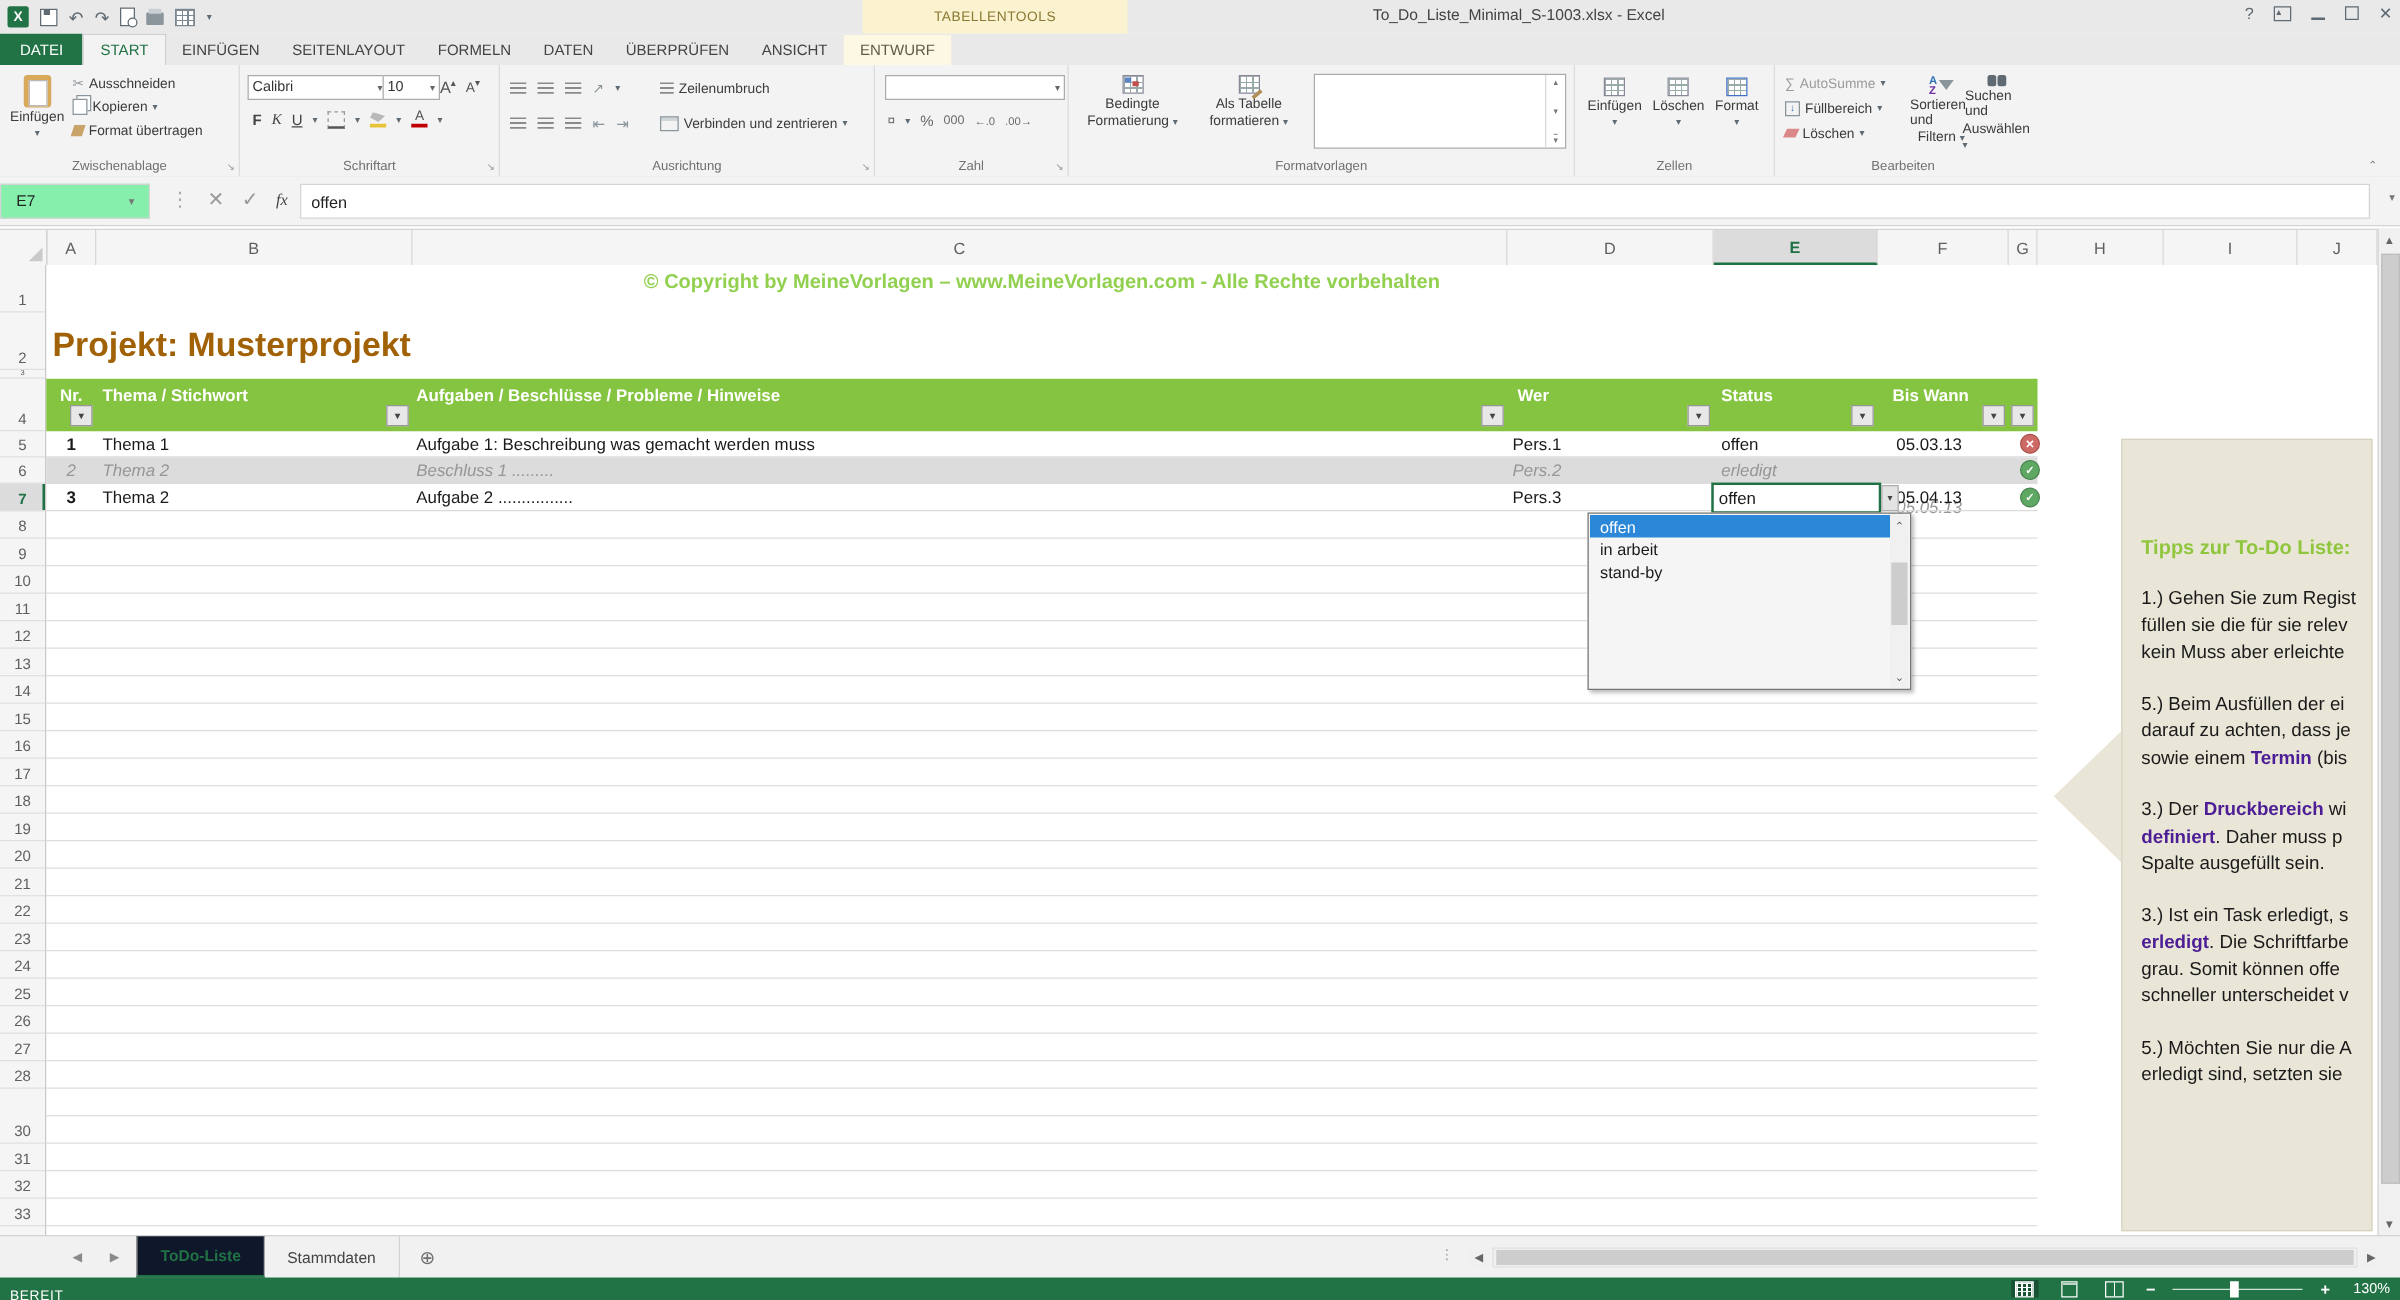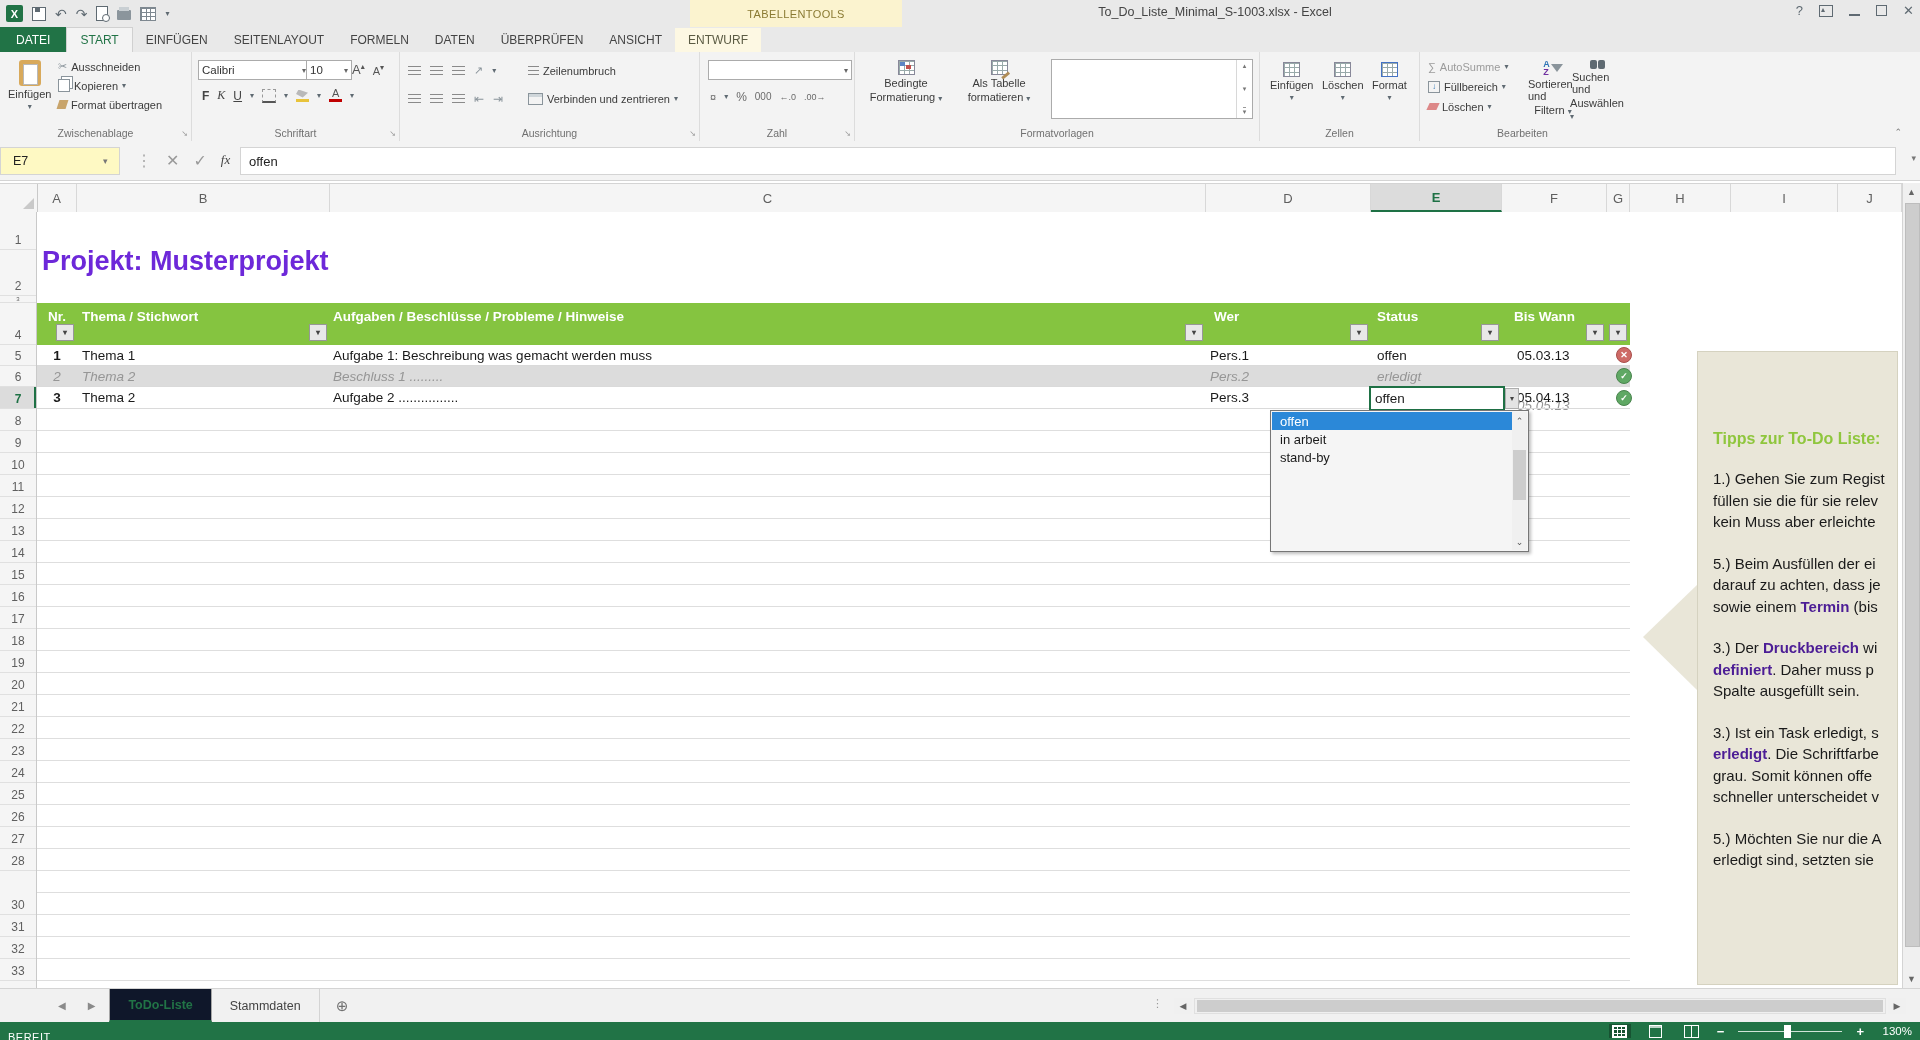--- a/index.html
+++ b/index.html
@@ -61,40 +61,40 @@
   .gal-ctl{position:absolute;right:0;top:0;bottom:0;width:15px;border-left:1px solid #D8D8D8;display:flex;flex-direction:column;align-items:center;justify-content:space-between;padding:2px 0;font-size:7px;color:#777;}
   .stack3{display:flex;flex-direction:column;justify-content:center;gap:3px;}
   .binoc{display:inline-flex;gap:1px;}
   .binoc i{width:7px;height:9px;background:#5f6a72;border-radius:2px;}
   .az{font-size:9px;line-height:8px;font-weight:bold;}
   .az .a{color:#2E74B5;} .az .z{color:#7030A0;}
   .funnel{width:0;height:0;border-left:6px solid transparent;border-right:6px solid transparent;border-top:8px solid #8a949b;}
   .grayed{color:#9b9b9b;}
   
   .fbar{position:absolute;left:0;top:141px;width:1920px;height:39px;background:#F3F3F3;border-bottom:1px solid #D4D4D4;}
-  .namebox{position:absolute;left:0;top:6px;width:118px;height:26px;background:#fef9c3;border:1px solid #D4D4D4;display:flex;align-items:center;}
+  .namebox{position:absolute;left:0;top:6px;width:118px;height:26px;background:#86efac;border:1px solid #D4D4D4;display:flex;align-items:center;}
   .namebox .txt{padding-left:12px;font-size:12.5px;color:#222;flex:1;}
   .namebox .dd{width:16px;font-size:9px;color:#777;}
   .fbtns{position:absolute;left:128px;top:6px;height:26px;display:flex;align-items:center;gap:14px;padding:0 8px;color:#999;}
   .fx{font-style:italic;font-size:13px;color:#444;font-family:"Liberation Serif",serif;}
   .fval{position:absolute;left:240px;top:6px;right:24px;height:26px;background:#fff;border:1px solid #D4D4D4;display:flex;align-items:center;padding-left:8px;font-size:13px;color:#222;}
   .fbar-dd{position:absolute;right:4px;top:12px;font-size:9px;color:#777;}
   
   .colheads{position:absolute;left:0;top:183px;width:1920px;height:29px;background:#F5F5F5;border-bottom:1px solid #C9C9C9;border-top:1px solid #D4D4D4;}
   .corner{position:absolute;left:0;top:0;width:37px;height:28px;border-right:1px solid #C9C9C9;background:#F5F5F5;}
   .corner:after{content:"";position:absolute;right:3px;bottom:3px;width:0;height:0;border-left:11px solid transparent;border-bottom:11px solid #C9C9C9;}
   .chead{position:absolute;top:0;height:28px;display:flex;align-items:center;justify-content:center;font-size:13px;color:#5f5f5f;border-right:1px solid #D8D8D8;box-sizing:border-box;}
   .chead.sel{background:#DCDCDC;color:#1E7145;font-weight:bold;border-bottom:2px solid #1E7145;}
   
   .gridarea{position:absolute;left:0;top:212px;width:1902px;height:776px;background:#fff;overflow:hidden;}
   .gutter{position:absolute;left:0;top:0;width:37px;height:100%;background:#F5F5F5;border-right:1px solid #C9C9C9;box-sizing:border-box;}
   .gcell{box-sizing:border-box;border-bottom:1px solid #E0E0E0;display:flex;align-items:flex-end;justify-content:center;font-size:12px;color:#5f5f5f;padding-bottom:2px;overflow:hidden;}
   .gcell.sel{background:#DCDCDC;color:#1E7145;font-weight:bold;box-shadow:inset -2px 0 0 #1E7145;}
   .copyright{position:absolute;left:37px;top:5px;width:1593px;text-align:center;font-size:16px;font-weight:bold;color:#92D050;}
-  .ptitle{position:absolute;left:42px;top:34px;font-size:27px;font-weight:bold;color:#6d28d9;}
+  .ptitle{position:absolute;left:42px;top:49px;font-size:27px;font-weight:bold;color:#a16207;}
   .hband{position:absolute;left:37px;top:91px;width:1593px;height:42px;background:#85C440;}
   .hcell{position:absolute;top:0;height:42px;box-sizing:border-box;color:#fff;font-weight:bold;font-size:13.5px;}
   .hcell .lab{position:absolute;top:6px;white-space:nowrap;}
   .fbtn{position:absolute;right:3px;bottom:4px;width:16px;height:15px;background:#E8E8E8;border:1px solid #979797;display:flex;align-items:center;justify-content:center;font-size:8px;color:#444;}
   .drow{position:absolute;left:37px;width:1593px;box-sizing:border-box;border-bottom:1px solid #DADADA;font-size:13.5px;color:#1a1a1a;}
   .drow.done{background:#DCDCDC;color:#969696;font-style:italic;}
   .dcell{position:absolute;top:0;height:100%;display:flex;align-items:center;white-space:nowrap;}
   .dcell.num{font-weight:bold;justify-content:center;}
   .done .dcell.num{font-weight:normal;}
   .st-icon{width:14px;height:14px;border-radius:50%;display:flex;align-items:center;justify-content:center;color:#fff;font-size:9px;font-weight:bold;font-style:normal;}
@@ -436,20 +436,21 @@
         <div class="gcell" style="height: 22px;">25</div>
         <div class="gcell" style="height: 22px;">26</div>
         <div class="gcell" style="height: 22px;">27</div>
         <div class="gcell" style="height: 22px;">28</div>
         <div class="gcell" style="height: 22px; margin-left: 43px;">29</div>
         <div class="gcell" style="height: 22px;">30</div>
         <div class="gcell" style="height: 22px;">31</div>
         <div class="gcell" style="height: 22px;">32</div>
         <div class="gcell" style="height: 22px;">33</div>
       </div>
+    <div class="copyright">© Copyright by MeineVorlagen – www.MeineVorlagen.com - Alle Rechte vorbehalten</div>
     <div class="ptitle">Projekt: Musterprojekt</div>
     <div class="hband" id="hband">
         <div class="hcell" style="left: 0px; width: 40px;">
           <div class="lab" style="left: 0px; right: 0px; text-align: center;">Nr.</div>
           <div class="fbtn">▾</div>
         </div>
         <div class="hcell" style="left: 40px; width: 253px;">
           <div class="lab" style="left: 5px;">Thema / Stichwort</div>
           <div class="fbtn">▾</div>
         </div>

